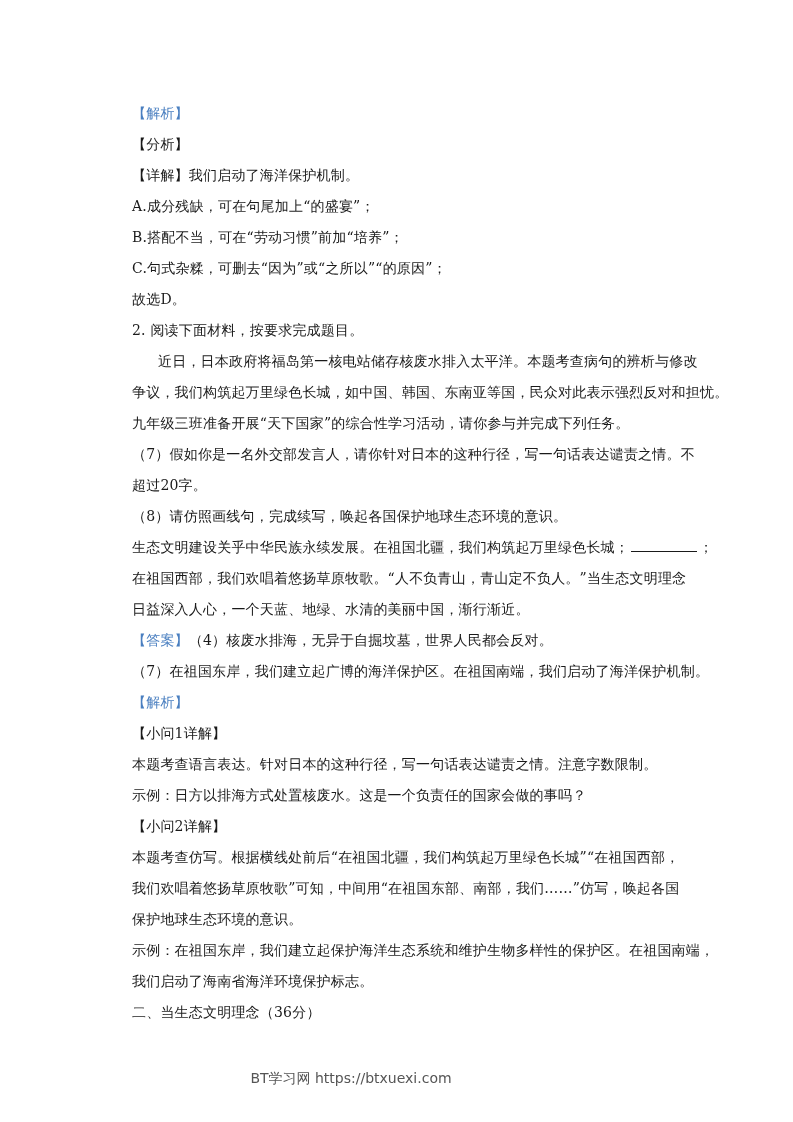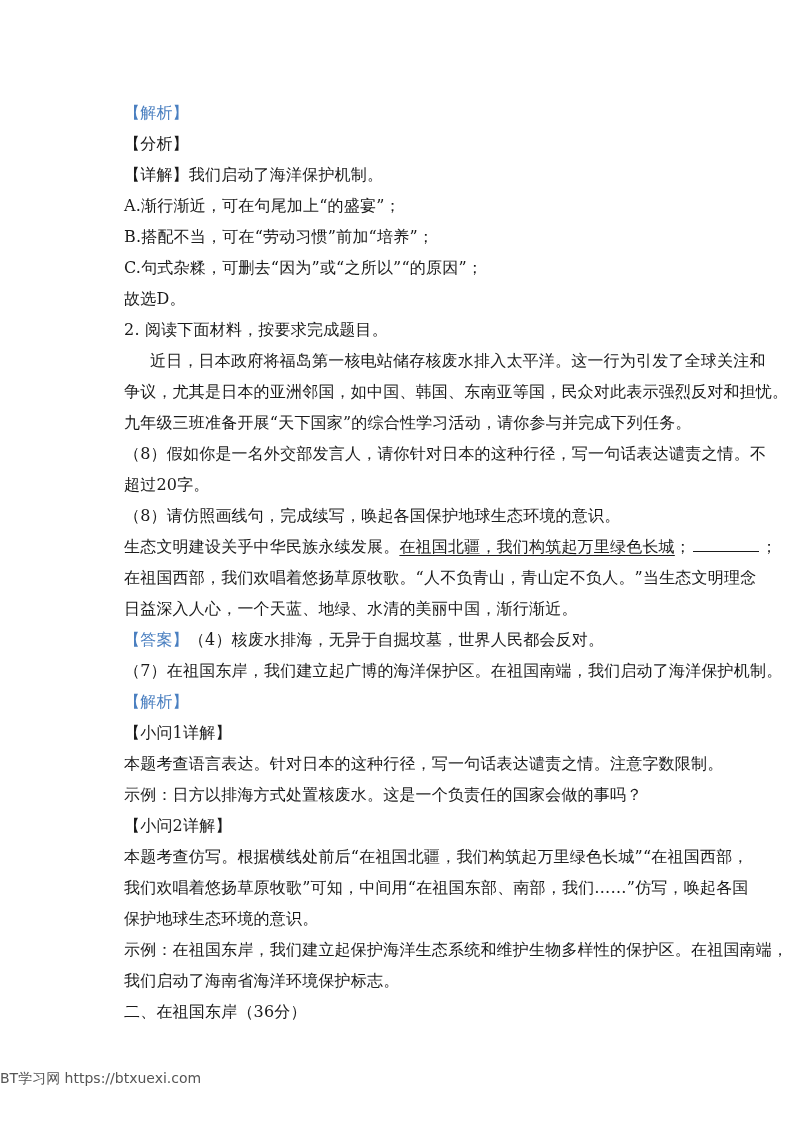--- a/index.html
+++ b/index.html
@@ -1,42 +1,42 @@
 <!DOCTYPE html>
 <html><head>
 <meta charset="utf-8">
 <style>
   html, body { margin: 0; padding: 0; background: #ffffff; }
   body { width: 793px; height: 1122px; position: relative; overflow: hidden;
          font-family: "DejaVu Serif", "Liberation Serif", serif; color: #1a1a1a; }
   .page { position: absolute; left: 116px; top: 0; width: 562px; }
-  .line { position: absolute; left: 8px; white-space: nowrap; font-size: 16px; line-height: 18px; letter-spacing: 0.2px; }
+  .line { position: absolute; left: 16px; white-space: nowrap; font-size: 14px; line-height: 18px; letter-spacing: 0.2px; }
   .blue { color: #4a7fc0; }
-  .ul { text-decoration: underline; text-underline-offset: 3px; }
+  .ul { text-underline-offset: 3px; }
   .blank { display: inline-block; width: 66px; border-bottom: 1px solid #1a1a1a; height: 12px; vertical-align: baseline; margin: 0 2px; }
   .indent { padding-left: 26px; }
-  .footer { position: absolute; top: 1070px; left: 0; width: 702px; 
+  .footer { position: absolute; top: 1070px; left: 0; width: 702px; text-align: center;
             font-family: "DejaVu Sans", "Liberation Sans", sans-serif; font-size: 14px; color: #555555; }
 </style>
 </head>
 <body>
 
 <div class="page">
   <div class="line blue" style="top:104px">【解析】</div>
   <div class="line" style="top:135px">【分析】</div>
   <div class="line" style="top:166px">【详解】我们启动了海洋保护机制。</div>
-  <div class="line" style="top:197px">A.渐行渐近，可在句尾加上“的盛宴”；</div>
+  <div class="line" style="top:197px">A.成分残缺，可在句尾加上“的盛宴”；</div>
   <div class="line" style="top:228px">B.搭配不当，可在“劳动习惯”前加“培养”；</div>
   <div class="line" style="top:259px">C.句式杂糅，可删去“因为”或“之所以”“的原因”；</div>
   <div class="line" style="top:290px">故选D。</div>
   <div class="line" style="top:321px">2. 阅读下面材料，按要求完成题目。</div>
-  <div class="line indent" style="top:352px">近日，日本政府将福岛第一核电站储存核废水排入太平洋。这一行为引发了全球关注和</div>
-  <div class="line" style="top:383px">争议，尤其是日本的亚洲邻国，如中国、韩国、东南亚等国，民众对此表示强烈反对和担忧。</div>
+  <div class="line indent" style="top:352px">近日，日本政府将福岛第一核电站储存核废水排入太平洋。本题考查病句的辨析与修改</div>
+  <div class="line" style="top:383px">争议，我们构筑起万里绿色长城，如中国、韩国、东南亚等国，民众对此表示强烈反对和担忧。</div>
   <div class="line" style="top:414px">九年级三班准备开展“天下国家”的综合性学习活动，请你参与并完成下列任务。</div>
-  <div class="line" style="top:445px">（8）假如你是一名外交部发言人，请你针对日本的这种行径，写一句话表达谴责之情。不</div>
+  <div class="line" style="top:445px">（7）假如你是一名外交部发言人，请你针对日本的这种行径，写一句话表达谴责之情。不</div>
   <div class="line" style="top:476px">超过20字。</div>
   <div class="line" style="top:507px">（8）请仿照画线句，完成续写，唤起各国保护地球生态环境的意识。</div>
   <div class="line" style="top:538px">
     <span>生态文明建设关乎中华民族永续发展。</span><span class="ul">在祖国北疆，我们构筑起万里绿色长城</span><span>；</span><span class="blank"></span><span>；</span>
   </div>
   <div class="line" style="top:569px">在祖国西部，我们欢唱着悠扬草原牧歌。“人不负青山，青山定不负人。”当生态文明理念</div>
   <div class="line" style="top:600px">日益深入人心，一个天蓝、地绿、水清的美丽中国，渐行渐近。</div>
   <div class="line" style="top:631px">
     <span class="blue">【答案】</span><span>（4）核废水排海，无异于自掘坟墓，世界人民都会反对。</span>
   </div>
@@ -44,16 +44,16 @@
   <div class="line blue" style="top:693px">【解析】</div>
   <div class="line" style="top:724px">【小问1详解】</div>
   <div class="line" style="top:755px">本题考查语言表达。针对日本的这种行径，写一句话表达谴责之情。注意字数限制。</div>
   <div class="line" style="top:786px">示例：日方以排海方式处置核废水。这是一个负责任的国家会做的事吗？</div>
   <div class="line" style="top:817px">【小问2详解】</div>
   <div class="line" style="top:848px">本题考查仿写。根据横线处前后“在祖国北疆，我们构筑起万里绿色长城”“在祖国西部，</div>
   <div class="line" style="top:879px">我们欢唱着悠扬草原牧歌”可知，中间用“在祖国东部、南部，我们……”仿写，唤起各国</div>
   <div class="line" style="top:910px">保护地球生态环境的意识。</div>
   <div class="line" style="top:941px">示例：在祖国东岸，我们建立起保护海洋生态系统和维护生物多样性的保护区。在祖国南端，</div>
   <div class="line" style="top:972px">我们启动了海南省海洋环境保护标志。</div>
-  <div class="line" style="top:1003px">二、在祖国东岸（36分）</div>
+  <div class="line" style="top:1003px">二、当生态文明理念（36分）</div>
 </div>
 
 <div class="footer">BT学习网 https://btxuexi.com</div>
 
 </body></html>

